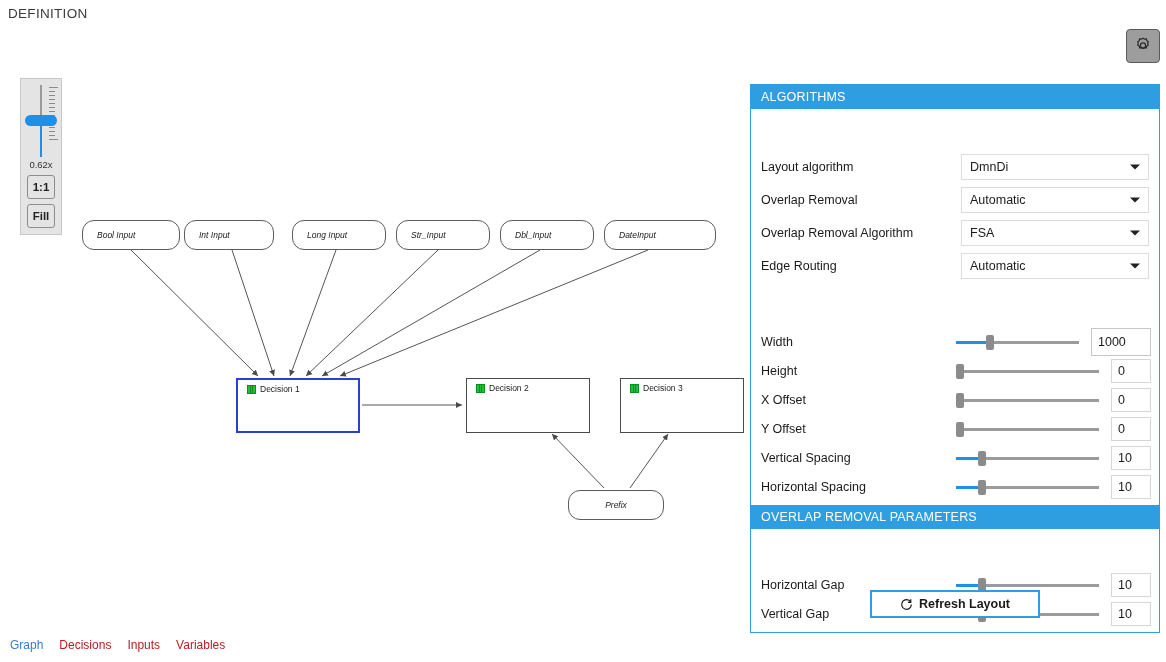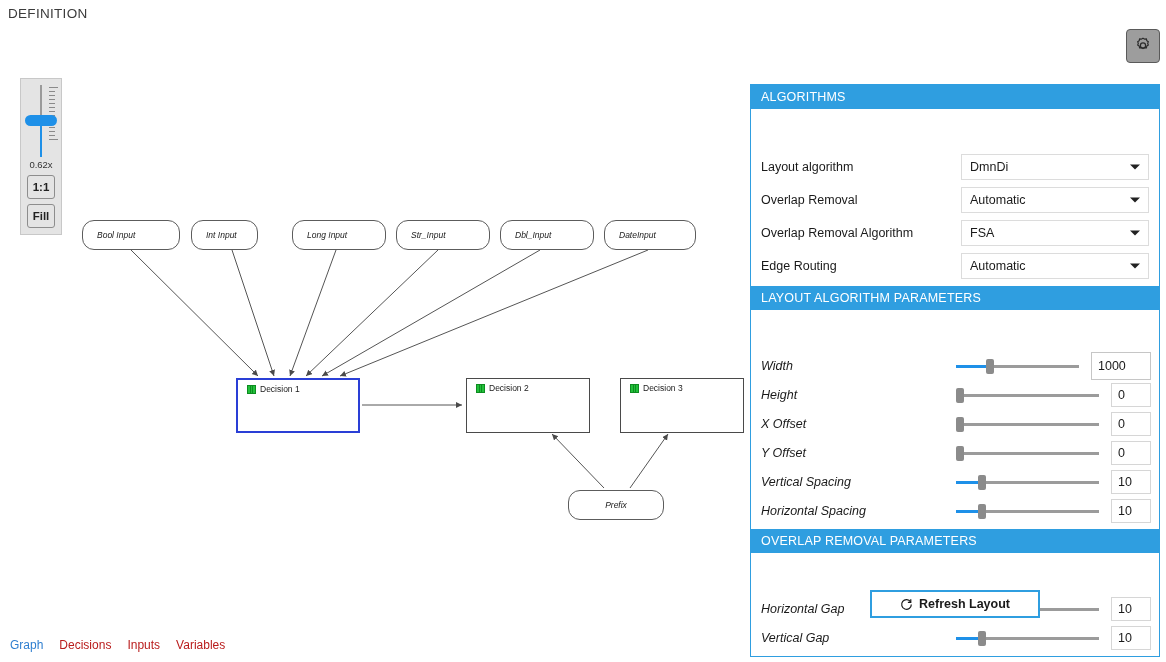--- a/index.html
+++ b/index.html
@@ -93,21 +93,21 @@
     padding:0 22px 0 8px;box-sizing:border-box;border-radius:0;cursor:pointer;
   }
   .dd-wrap{position:relative;flex:1;display:flex;}
   .dd-arrow{
     position:absolute;right:9px;top:50%;transform:translateY(-50%);
     width:0;height:0;border-left:5px solid transparent;border-right:5px solid transparent;
     border-top:5px solid #222;pointer-events:none;
   }
   
   .prow{display:flex;align-items:center;height:29px;padding:0 8px 0 10px;box-sizing:border-box;}
-  .prow .row-label{flex:0 0 195px;font-style:italic;}
+  .prow .row-label{flex:0 0 195px;}
   .slider{position:relative;flex:1;height:20px;margin-right:12px;}
   .sl-track{position:absolute;left:0;top:9px;height:3px;width:100%;background:#9b9b9b;}
   .sl-fill{position:absolute;left:0;top:9px;height:3px;background:#1e90e8;}
   .sl-thumb{position:absolute;top:3px;width:8px;height:15px;border-radius:2px;background:#8b8b8b;cursor:pointer;}
   .val-box{
     width:40px;height:24px;border:1px solid #d6d6d6;background:#fff;
     font-size:12.5px;color:#1a1a1a;display:flex;align-items:center;
     padding-left:6px;box-sizing:border-box;flex:0 0 auto;
   }
   .val-box.focused{width:60px;height:28px;border:1px solid #c6c6c6;}
@@ -177,33 +177,33 @@
       <line x1="648" y1="190" x2="340" y2="316"></line>
       <line x1="362" y1="345" x2="462" y2="345"></line>
       <line x1="604" y1="428" x2="552" y2="374"></line>
       <line x1="630" y1="428" x2="668" y2="374"></line>
     </g>
   </svg>
 
   <div class="node input-node" style="left:82px;top:160px;width:98px">
       <span>Bool Input</span>
     </div>
-  <div class="node input-node" style="left:191px;top:160px;width:67px">
+  <div class="node input-node" style="left:184px;top:160px;width:90px">
       <span>Int Input</span>
     </div>
   <div class="node input-node" style="left:292px;top:160px;width:94px">
       <span>Long Input</span>
     </div>
   <div class="node input-node" style="left:396px;top:160px;width:94px">
       <span>Str_Input</span>
     </div>
   <div class="node input-node" style="left:500px;top:160px;width:94px">
       <span>Dbl_Input</span>
     </div>
-  <div class="node input-node" style="left:604px;top:160px;width:92px">
+  <div class="node input-node" style="left:604px;top:160px;width:112px">
       <span>DateInput</span>
     </div>
 
   <div class="node decision-node selected" style="left:236px;top:318px;width:124px">
     <div class="dec-head">
         <span class="grid-icon"></span>
         <span>Decision 1</span>
       </div>
   </div>
   <div class="node decision-node" style="left:466px;top:318px;width:124px">
@@ -251,21 +251,20 @@
     </div>
     <div class="row">
       <div class="row-label">Edge Routing</div>
       <div class="dd-wrap">
         <select class="dd"><option>Automatic</option></select>
         <span class="dd-arrow"></span>
       </div>
     </div>
   </div>
 
-  <div class="section-header">LAYOUT ALGORITHM PARAMETERS</div>
   <div class="section-body">
     <div class="prow">
       <div class="row-label">Width</div>
       <div class="slider">
         <div class="sl-track"></div>
         <div class="sl-fill" style="width:28%"></div>
         <div class="sl-thumb" style="left:calc(28% - 4px)"></div>
       </div>
       <div class="val-box focused">1000</div>
     </div>

